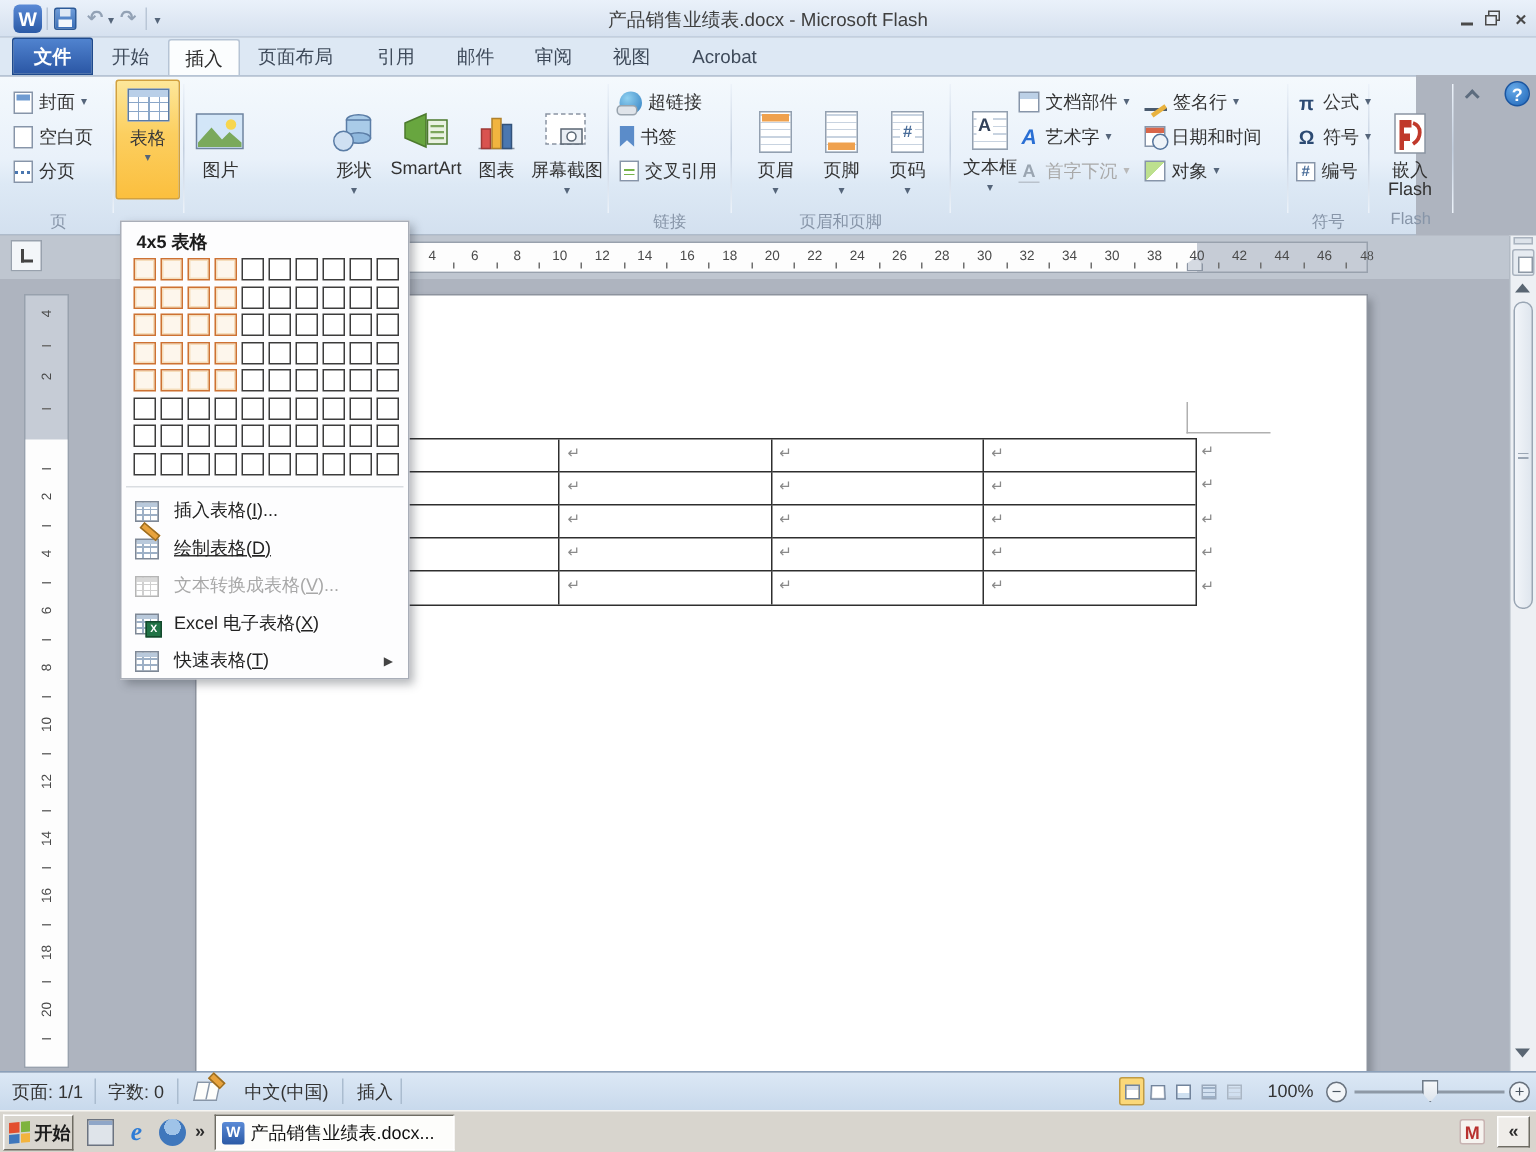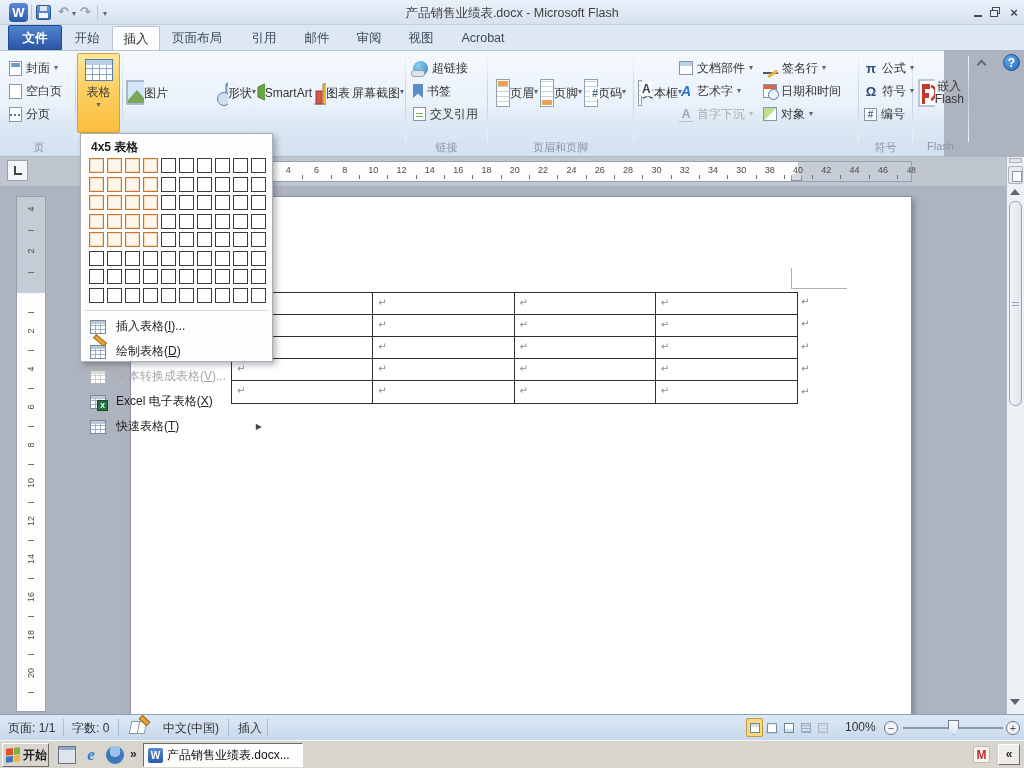--- a/index.html
+++ b/index.html
@@ -36,21 +36,21 @@
   .helpbtn{position:absolute;width:17px;height:17px;border-radius:50%;background:radial-gradient(circle at 35% 30%,#66a9e8,#1f66b8);
     color:#fff;font-weight:bold;text-align:center;line-height:17px;font-size:12px;border:1px solid #1a55a0}
 
   
   #ribbon{position:absolute;left:0;top:50px;width:944px;height:107px;
     background:linear-gradient(#f4f9fd,#e9f1fa 52%,#dde9f5 68%,#d3e0ef);border-top:1px solid #b6c4d5;border-bottom:1px solid #aebbcb}
   .gsep{position:absolute;top:5px;height:86px;width:1px;background:linear-gradient(#edf3fa,#c3cfdf 50%,#edf3fa)}
   .grplabel{position:absolute;top:89px;font-size:11px;color:#87randomize95a8;color:#8795a8;text-align:center}
   .sbtn{position:absolute;height:20px;display:flex;align-items:center;gap:4px;font-size:12px;color:#333;padding:0 3px;white-space:nowrap}
   .sbtn.dis{color:#a9a9a9}
-  .bbtn{position:absolute;top:1px;height:79px;display:flex;flex-direction:row;align-items:center;font-size:12px;color:#333;white-space:nowrap}
+  .bbtn{position:absolute;top:20px;height:79px;display:flex;flex-direction:column;align-items:center;font-size:12px;color:#333;white-space:nowrap}
   .bic{margin-top:3px}
   .blabel{margin-top:3px}
   .darr{font-size:8px;color:#55657a;line-height:8px}
   .bbtn .darr{margin-top:1px}
   #tablebtn{position:absolute;left:77px;top:2px;width:43px;height:80px;
     background:linear-gradient(#fde79a,#fccf60 45%,#fbbf3e);border:1px solid #d2a13f;border-radius:2px;
     display:flex;flex-direction:column;align-items:center;font-size:12px;color:#3a3a3a}
   .tablegrid{margin-top:5px;width:28px;height:22px;border:1px solid #5a7ba6;background:
      linear-gradient(#b9cfe8 0 5px,transparent 5px),
      repeating-linear-gradient(90deg,transparent 0 6px,#8aa6c8 6px 7px),
@@ -78,21 +78,21 @@
   .qpic{width:14px;height:14px;border:1px solid #8795a9;background:linear-gradient(#bcd0e6 0 4px,#fff 4px)}
   .waic{font-size:14px;font-weight:bold;font-style:italic;color:#2a6fd4;width:14px;text-align:center}
   .dcic{font-size:12px;font-weight:bold;color:#9aa5b1;width:14px;text-align:center;border-bottom:1px solid #b9c2cc}
   .sigic{width:15px;height:12px;position:relative;border-bottom:2px solid #4a5a6e}
   .sigic::after{content:"";position:absolute;right:0;bottom:0;width:11px;height:3px;background:#e8b23f;transform:rotate(-35deg);transform-origin:right bottom}
   .dtic{width:14px;height:14px;border:1px solid #8795a9;background:linear-gradient(#d9664a 0 4px,#fff 4px);position:relative}
   .dtic::after{content:"";position:absolute;right:-3px;bottom:-3px;width:9px;height:9px;border-radius:50%;background:#eef3f8;border:1px solid #56759c}
   .objic{width:14px;height:14px;border:1px solid #8795a9;background:linear-gradient(135deg,#bde08e 0 50%,#fff 50%)}
 
   
-  #tdropdown{position:absolute;left:80px;top:133px;width:193px;height:229px;background:#fdfdfe;
+  #tdropdown{position:absolute;left:80px;top:147px;width:193px;height:306px;background:#fdfdfe;
     border:1px solid #a9aeb8;box-shadow:3px 3px 6px rgba(40,45,55,.35);z-index:60}
   #ddheader{position:absolute;left:10px;top:5px;font-weight:bold;font-size:12px;color:#1c1c1c}
   .gcell{position:absolute;width:15px;height:15px;border:1px solid #3c3c3c;background:#fff}
   .gcell.sel{border-color:#cd7233;background:#fdf6ec;box-shadow:inset 0 0 0 1px #f5ddbb}
   #ddsep{position:absolute;left:3px;right:3px;top:176px;height:1px;background:#dadde1}
   .mi{position:absolute;left:1px;right:1px;height:25px;display:flex;align-items:center}
   .micon{width:16px;height:14px;margin-left:8px;flex:none;border:1px solid #7e8896;background-color:#fff;position:relative;
     background-image:linear-gradient(#b9c9db 0 3px,transparent 3px),
       repeating-linear-gradient(90deg,transparent 0 4px,#9db0c6 4px 5px),
       repeating-linear-gradient(0deg,transparent 0 3px,#9db0c6 3px 4px)}
@@ -641,21 +641,21 @@
         <div class="gcell" style="left: 134px; top: 153.5px;"></div>
         <div class="gcell" style="left: 152px; top: 153.5px;"></div>
         <div class="gcell" style="left: 170px; top: 153.5px;"></div>
       </div>
     <div id="ddsep"></div>
     <div id="ddmenu">
         <div class="mi" style="top: 180px;">
           <span class="micon"></span>
           <span class="mtext">插入表格(<u>I</u>)...</span>
         </div>
-        <div class="mi" style="top: 205px;">
+        <div class="mi" style="top: 205px; text-decoration: underline;">
           <span class="micon pencil"></span>
           <span class="mtext">绘制表格(<u>D</u>)</span>
         </div>
         <div class="mi dis" style="top: 230px;">
           <span class="micon gray"></span>
           <span class="mtext">文本转换成表格(<u>V</u>)...</span>
         </div>
         <div class="mi" style="top: 255px;">
           <span class="micon xls"></span>
           <span class="mtext">Excel 电子表格(<u>X</u>)</span>

